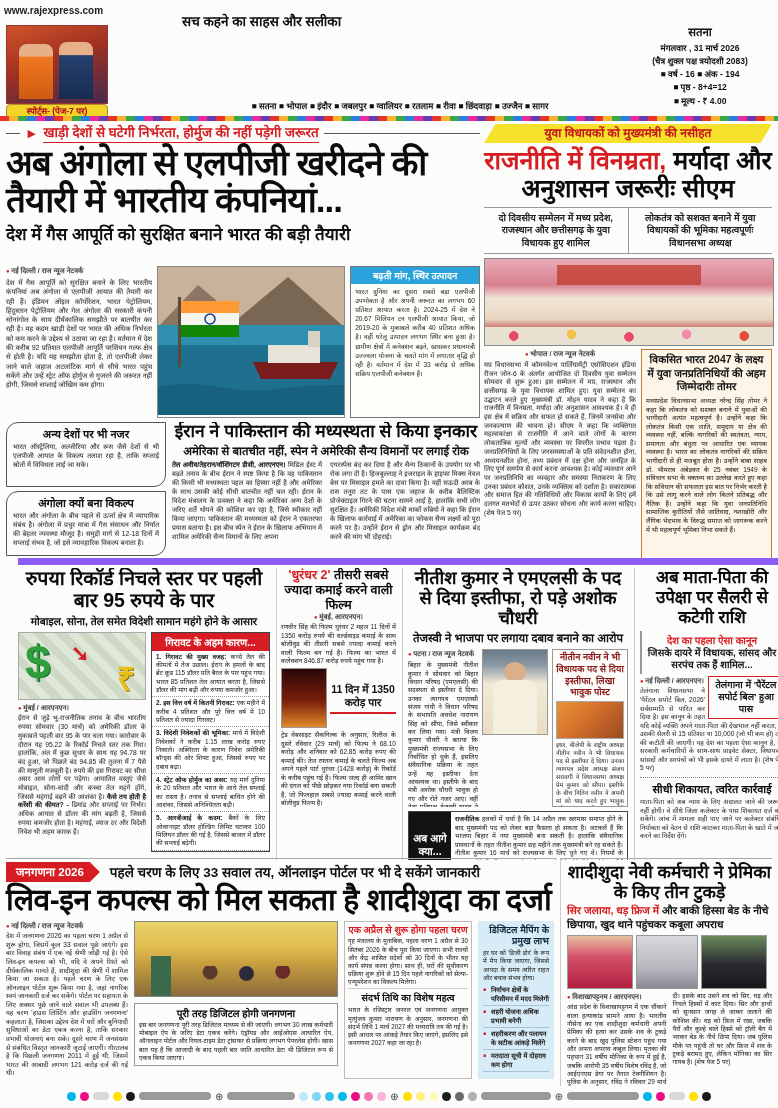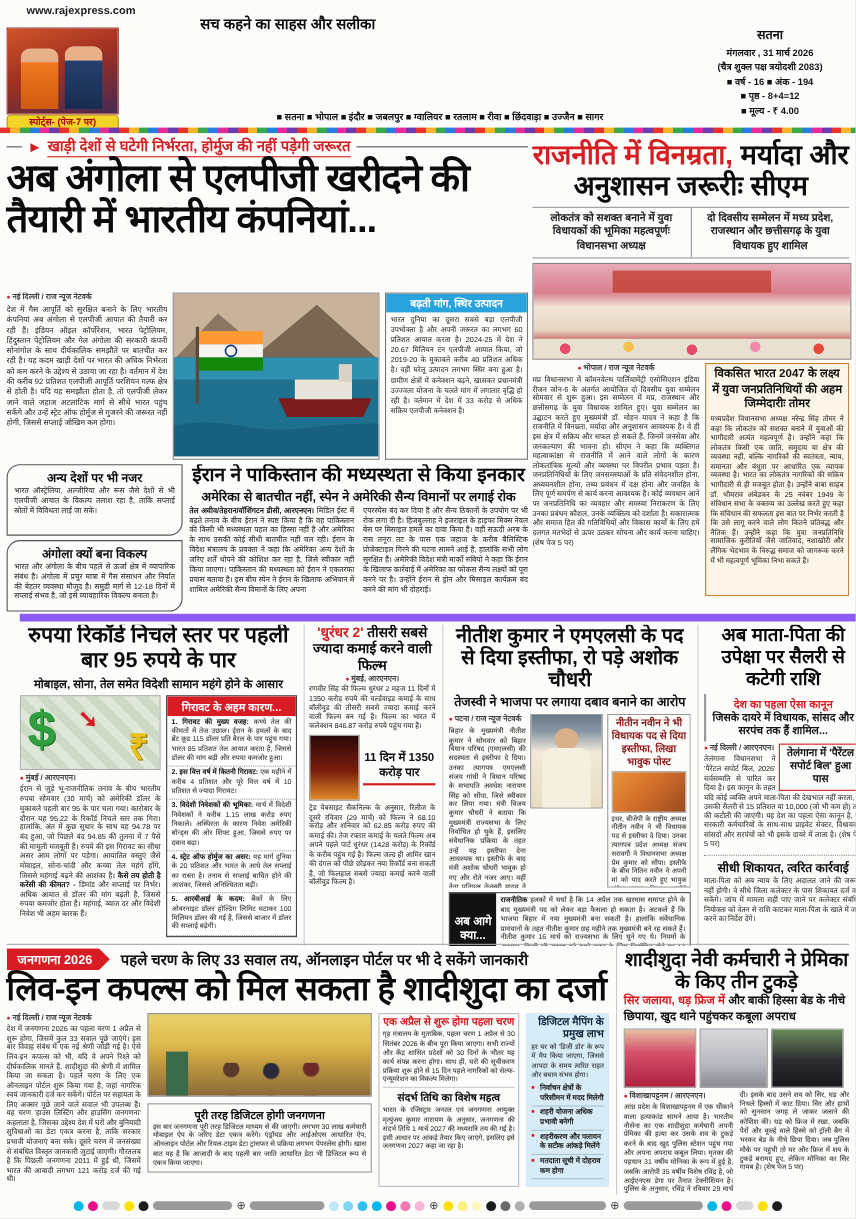--- a/index.html
+++ b/index.html
@@ -3,21 +3,21 @@
 <meta charset="utf-8">
 <style>
   html,body{margin:0;padding:0;background:#d9d9d9;}
   #page{position:relative;width:778px;height:1108px;margin:0 auto;background:#fcfcfa;
         font-family:"Liberation Sans",sans-serif;color:#1a1a1a;overflow:hidden;}
   .abs{position:absolute;}
   .just{text-align:justify;}
   .byline{font-size:7px;font-weight:bold;color:#444;margin-bottom:2px;}
   .byline::before{content:"● ";color:#d81c24;font-size:6px;}
   
-  #website{left:24px;top:5px;font-size:10px;font-weight:bold;color:#222;}
+  #website{left:4px;top:5px;font-size:10px;font-weight:bold;color:#222;}
   #sports-photo{left:6px;top:25px;width:100px;height:77px;border:1px solid #993333;}
   #sports-tag{left:6px;top:104px;width:100px;height:13px;background:#f2d327;color:#b00020;
               font-size:8.5px;font-weight:bold;text-align:center;line-height:13px;
               border:1px solid #b58a2a;border-radius:4px;}
   #tagline{left:182px;top:12px;font-size:13.5px;font-weight:bold;color:#0d0d0d;}
   #paper-title{left:160px;top:24px;width:480px;text-align:center;font-size:57px;font-weight:900;
                letter-spacing:-2px;line-height:1.05;color:#070707;}
   #issue-block{left:626px;top:24px;width:148px;text-align:center;font-size:8.5px;font-weight:bold;
                color:#111;line-height:1.55;}
   #issue-block .edition{font-size:11.5px;font-weight:900;}
@@ -211,20 +211,21 @@
   <div class="abs" id="strip"></div>
 
   <div class="abs" id="lead">
     <div class="kicker">
       <span class="rule l"></span>
       <span>►</span>
       <span class="ktext">खाड़ी देशों से घटेगी निर्भरता, होर्मुज की नहीं पड़ेगी जरूरत</span>
       <span class="rule r"></span>
     </div>
     <div class="headline">अब अंगोला से एलपीजी खरीदने की तैयारी में भारतीय कंपनियां...</div>
+    <div class="subhead">देश में गैस आपूर्ति को सुरक्षित बनाने भारत की बड़ी तैयारी</div>
     <div class="abs" id="lead-row">
       <div class="lead-text just">
         <div class="byline">नई दिल्ली / राज न्यूज नेटवर्क</div>
         <span>देश में गैस आपूर्ति को सुरक्षित बनाने के लिए भारतीय कंपनियां अब अंगोला से एलपीजी आयात की तैयारी कर रही हैं। इंडियन ऑइल कॉर्पोरेशन, भारत पेट्रोलियम, हिंदुस्तान पेट्रोलियम और गेल अंगोला की सरकारी कंपनी सोनांगोल के साथ दीर्घकालिक समझौते पर बातचीत कर रही है। यह कदम खाड़ी देशों पर भारत की अधिक निर्भरता को कम करने के उद्देश्य से उठाया जा रहा है। वर्तमान में देश की करीब 92 प्रतिशत एलपीजी आपूर्ति परशियन गल्फ क्षेत्र से होती है। यदि यह समझौता होता है, तो एलपीजी लेकर जाने वाले जहाज अटलांटिक मार्ग से सीधे भारत पहुंच सकेंगे और उन्हें स्ट्रेट ऑफ होर्मुज से गुजरने की जरूरत नहीं होगी, जिससे सप्लाई जोखिम कम होगा।</span>
       </div>
       <div class="ship-photo">
         <svg width="186" height="148" viewBox="0 0 186 148">
           <rect width="186" height="60" fill="#c9b29a"></rect>
           <polygon points="0,60 40,18 90,60" fill="#8a7663"></polygon>
           <polygon points="70,60 130,10 186,60" fill="#7a6753"></polygon>
@@ -265,26 +266,27 @@
             <span class="runin">तेल अवीव/तेहरान/वॉशिंगटन डीसी, आरएनएन।</span>
             <span>मिडिल ईस्ट में बढ़ते तनाव के बीच ईरान ने स्पष्ट किया है कि वह पाकिस्तान की किसी भी मध्यस्थता पहल का हिस्सा नहीं है और अमेरिका के साथ उसकी कोई सीधी बातचीत नहीं चल रही। ईरान के विदेश मंत्रालय के प्रवक्ता ने कहा कि अमेरिका अन्य देशों के जरिए शर्तें थोपने की कोशिश कर रहा है, जिसे स्वीकार नहीं किया जाएगा। पाकिस्तान की मध्यस्थता को ईरान ने एकतरफा प्रयास बताया है। इस बीच स्पेन ने ईरान के खिलाफ अभियान में शामिल अमेरिकी सैन्य विमानों के लिए अपना</span>
           </div>
           <div class="iran-col just">एयरस्पेस बंद कर दिया है और सैन्य ठिकानों के उपयोग पर भी रोक लगा दी है। हिजबुल्लाह ने इजराइल के हाइफा मिक्स नेवल बेस पर मिसाइल हमले का दावा किया है। वहीं सऊदी अरब के रास तनूरा तट के पास एक जहाज के करीब बैलिस्टिक प्रोजेक्टाइल गिरने की घटना सामने आई है, हालांकि सभी लोग सुरक्षित हैं। अमेरिकी विदेश मंत्री मार्को रुबियो ने कहा कि ईरान के खिलाफ कार्रवाई में अमेरिका का फोकस सैन्य लक्ष्यों को पूरा करने पर है। उन्होंने ईरान से ड्रोन और मिसाइल कार्यक्रम बंद करने की मांग भी दोहराई।</div>
         </div>
       </div>
     </div>
   </div>
 
   <div class="abs" id="cm">
+    <div class="cm-band">युवा विधायकों को मुख्यमंत्री की नसीहत</div>
     <div class="cm-headline">
       <span class="red">राजनीति में विनम्रता,</span><span> मर्यादा और अनुशासन जरूरीः सीएम</span>
     </div>
     <div class="cm-blurbs">
+      <div class="cm-blurb">दो दिवसीय सम्मेलन में मध्य प्रदेश, राजस्थान और छत्तीसगढ़ के युवा विधायक हुए शामिल</div>
       <div class="cm-blurb">लोकतंत्र को सशक्त बनाने में युवा विधायकों की भूमिका महत्वपूर्णः विधानसभा अध्यक्ष</div>
-      <div class="cm-blurb">दो दिवसीय सम्मेलन में मध्य प्रदेश, राजस्थान और छत्तीसगढ़ के युवा विधायक हुए शामिल</div>
     </div>
     <div class="cm-photo art-cm"></div>
     <div class="cm-cols">
       <div class="cm-text just">
         <div class="byline">भोपाल / राज न्यूज नेटवर्क</div>
         <span>मप्र विधानसभा में कॉमनवेल्थ पार्लियामेंट्री एसोसिएशन इंडिया रीजन जोन-6 के अंतर्गत आयोजित दो दिवसीय युवा सम्मेलन सोमवार से शुरू हुआ। इस सम्मेलन में मप्र, राजस्थान और छत्तीसगढ़ के युवा विधायक शामिल हुए। युवा सम्मेलन का उद्घाटन करते हुए मुख्यमंत्री डॉ. मोहन यादव ने कहा है कि राजनीति में विनम्रता, मर्यादा और अनुशासन आवश्यक है। वे ही इस क्षेत्र में सक्रिय और सफल हो सकते हैं, जिनमें जनसेवा और जनकल्याण की भावना हो। सीएम ने कहा कि व्यक्तिगत महत्वाकांक्षा से राजनीति में आने वाले लोगों के कारण लोकतांत्रिक मूल्यों और व्यवस्था पर विपरीत प्रभाव पड़ता है। जनप्रतिनिधियों के लिए जनसमस्याओं के प्रति संवेदनशील होना, अध्ययनशील होना, तथ्य प्रबंधन में दक्ष होना और जनहित के लिए पूर्ण समर्पण से कार्य करना आवश्यक है। कोई व्यवधान आने पर जनप्रतिनिधि का व्यवहार और समस्या निराकरण के लिए उनका प्रबंधन कौशल, उनके व्यक्तित्व को दर्शाता है। सकारात्मक और समाज हित की गतिविधियों और विकास कार्यों के लिए हमें दलगत मतभेदों से ऊपर उठकर सोचना और कार्य करना चाहिए। (शेष पेज 5 पर)</span>
       </div>
       <div class="tomar-box">
         <h4>विकसित भारत 2047 के लक्ष्य में युवा जनप्रतिनिधियों की अहम जिम्मेदारीः तोमर</h4>
         <p class="just">मध्यप्रदेश विधानसभा अध्यक्ष नरेन्द्र सिंह तोमर ने कहा कि लोकतंत्र को सशक्त बनाने में युवाओं की भागीदारी अत्यंत महत्वपूर्ण है। उन्होंने कहा कि लोकतंत्र किसी एक जाति, समुदाय या क्षेत्र की व्यवस्था नहीं, बल्कि नागरिकों की स्वतंत्रता, न्याय, समानता और बंधुता पर आधारित एक व्यापक व्यवस्था है। भारत का लोकतंत्र नागरिकों की सक्रिय भागीदारी से ही मजबूत होता है। उन्होंने बाबा साहब डॉ. भीमराव अंबेडकर के 25 नवंबर 1949 के संविधान सभा के वक्तव्य का उल्लेख करते हुए कहा कि संविधान की सफलता इस बात पर निर्भर करती है कि उसे लागू करने वाले लोग कितने प्रतिबद्ध और नैतिक हैं। उन्होंने कहा कि युवा जनप्रतिनिधि सामाजिक कुरीतियों जैसे जातिवाद, नशाखोरी और लैंगिक भेदभाव के विरुद्ध समाज को जागरूक करने में भी महत्वपूर्ण भूमिका निभा सकते हैं।</p>

